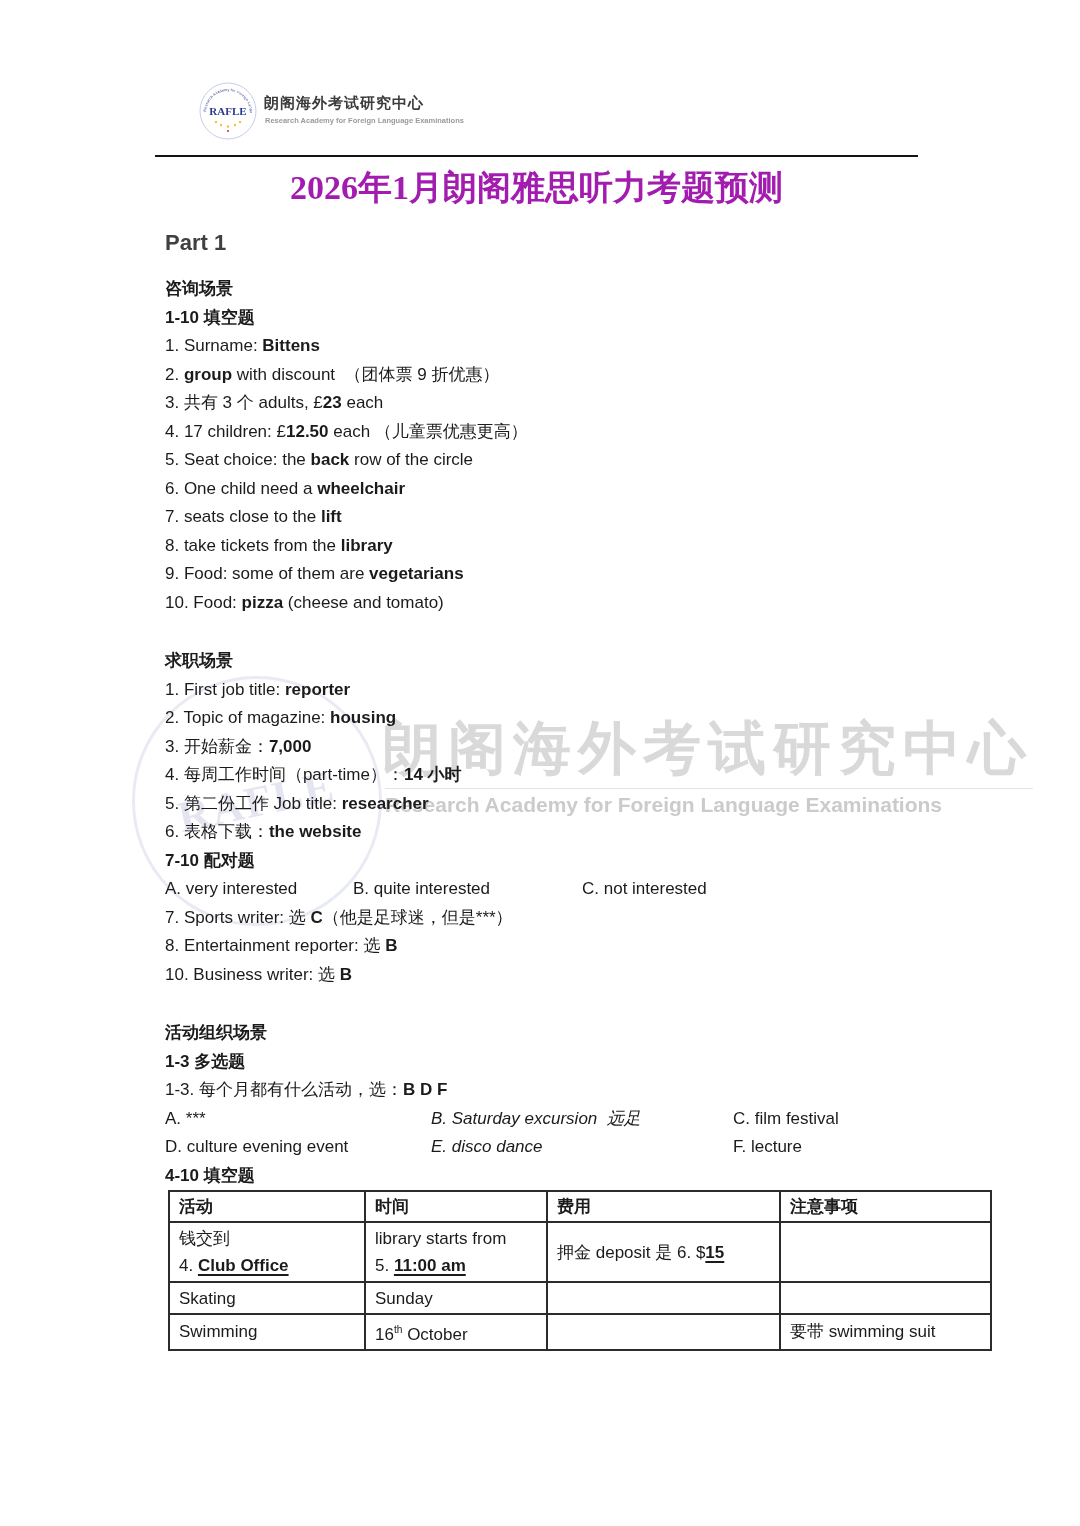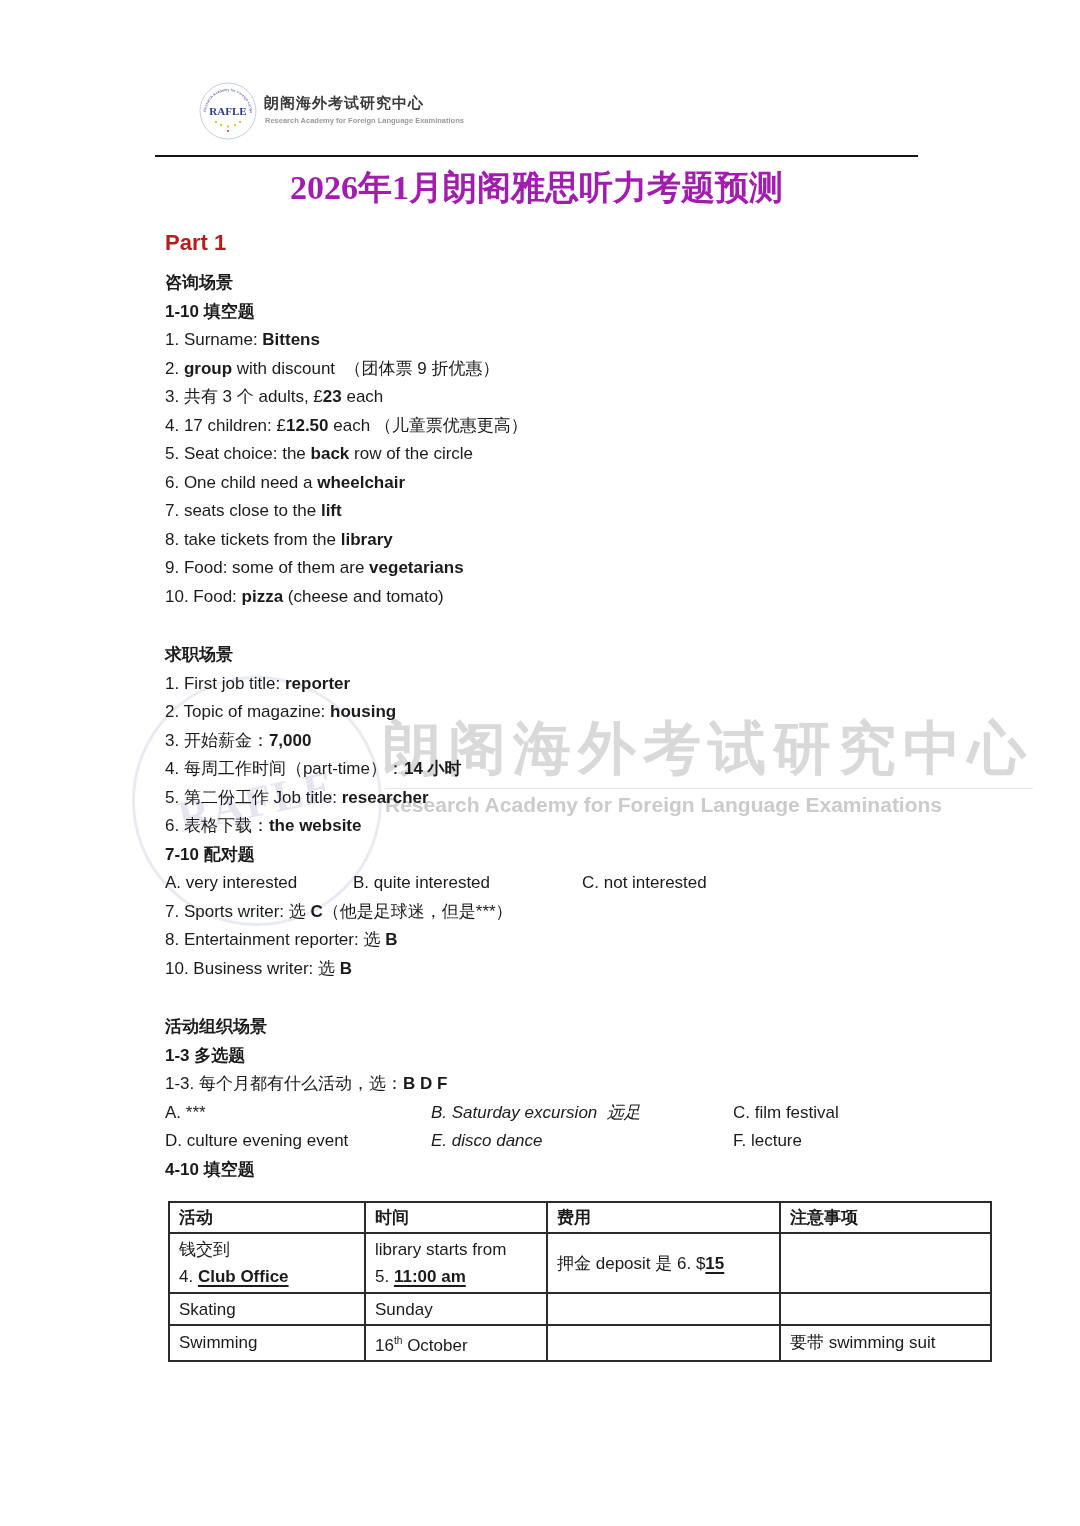--- a/index.html
+++ b/index.html
@@ -6,46 +6,46 @@
   .page{position:relative;width:1080px;height:1526px;background:#fff;overflow:hidden;
         font-family:"Liberation Sans","DejaVu Sans",sans-serif;color:#1b1b1b;}
   
   .logo-badge{position:absolute;left:199px;top:82px;width:58px;height:58px;z-index:2;}
   .org-cn{position:absolute;left:264px;top:94px;font-size:15px;font-weight:700;color:#3c3c3c;z-index:2;letter-spacing:1px;}
   .org-en{position:absolute;left:265px;top:116px;font-size:7.5px;font-weight:700;color:#9a9a9a;z-index:2;}
   .divider{position:absolute;left:155px;top:155px;width:763px;height:2px;background:#151515;z-index:2;}
   .title{position:absolute;left:155px;top:165px;width:763px;text-align:center;
          font-family:"Liberation Serif","DejaVu Serif",serif;font-weight:700;
          font-size:34px;color:#a21caf;z-index:2;}
-  .part{position:absolute;left:165px;top:230px;font-size:22px;font-weight:700;color:#b91c1c;z-index:2;}
+  .part{position:absolute;left:165px;top:230px;font-size:22px;font-weight:700;color:#404040;z-index:2;}
   
   .wm{position:absolute;inset:0;z-index:0;pointer-events:none;}
   .wm-circle{position:absolute;left:132px;top:676px;width:244px;height:244px;border-radius:50%;
              border:3px solid rgba(43,57,144,0.10);display:flex;align-items:center;justify-content:center;}
   .wm-circle span{font-family:"Liberation Serif",serif;font-weight:700;font-size:44px;
                   color:rgba(43,57,144,0.13);transform:rotate(-12deg);letter-spacing:2px;}
   .wm-cn{position:absolute;left:383px;top:710px;font-size:58px;font-weight:600;color:#d9d9d9;
          letter-spacing:7px;white-space:nowrap;}
   .wm-line{position:absolute;left:385px;top:788px;width:648px;height:1px;background:#e4e4e4;}
   .wm-en{position:absolute;left:385px;top:793px;font-size:21px;font-weight:700;color:#cbcbcb;white-space:nowrap;}
   
-  .content{position:absolute;left:165px;top:269px;width:770px;z-index:2;font-size:17px;}
+  .content{position:absolute;left:165px;top:275px;width:770px;z-index:2;font-size:17px;}
   .blk{min-height:28.5px;line-height:28.5px;white-space:pre-wrap;}
   .scene{font-weight:600;}
   .scene.gap{margin-top:30px;}
   .qtype{font-weight:700;}
   .cols{display:flex;}
   .cols-a .c0{width:188px;}  .cols-a .c1{width:229px;}
   .cols-b .c0{width:266px;}  .cols-b .c1{width:302px;font-style:italic;}
   .col{flex:0 0 auto;}  .cols .c2{flex:1 1 auto;}
   .b{font-weight:700;}
   .u{text-decoration:underline;text-decoration-thickness:2px;text-underline-offset:3px;}
   .sup{vertical-align:super;font-size:0.6em;}
   
-  .acts-table{border-collapse:collapse;width:760px;margin-left:3px;margin-top:17px;
+  .acts-table{border-collapse:collapse;width:760px;margin-left:3px;margin-top:0;
               font-size:17px;table-layout:fixed;border-radius:27px;}
   .acts-table th,.acts-table td{border:2px solid #2b2b2b;padding:1px 9px;text-align:left;vertical-align:middle;}
   .acts-table th{font-weight:700;height:27px;}
   .acts-table tr.r0 td{height:56px;}
   .acts-table tr.r1 td{height:28px;}
   .acts-table tr.r2 td{height:29px;}
   .cell-line{line-height:27px;}
   .colw0{width:176px;} .colw1{width:162px;} .colw2{width:213px;} .colw3{width:191px;}
 </style>
 </head>

